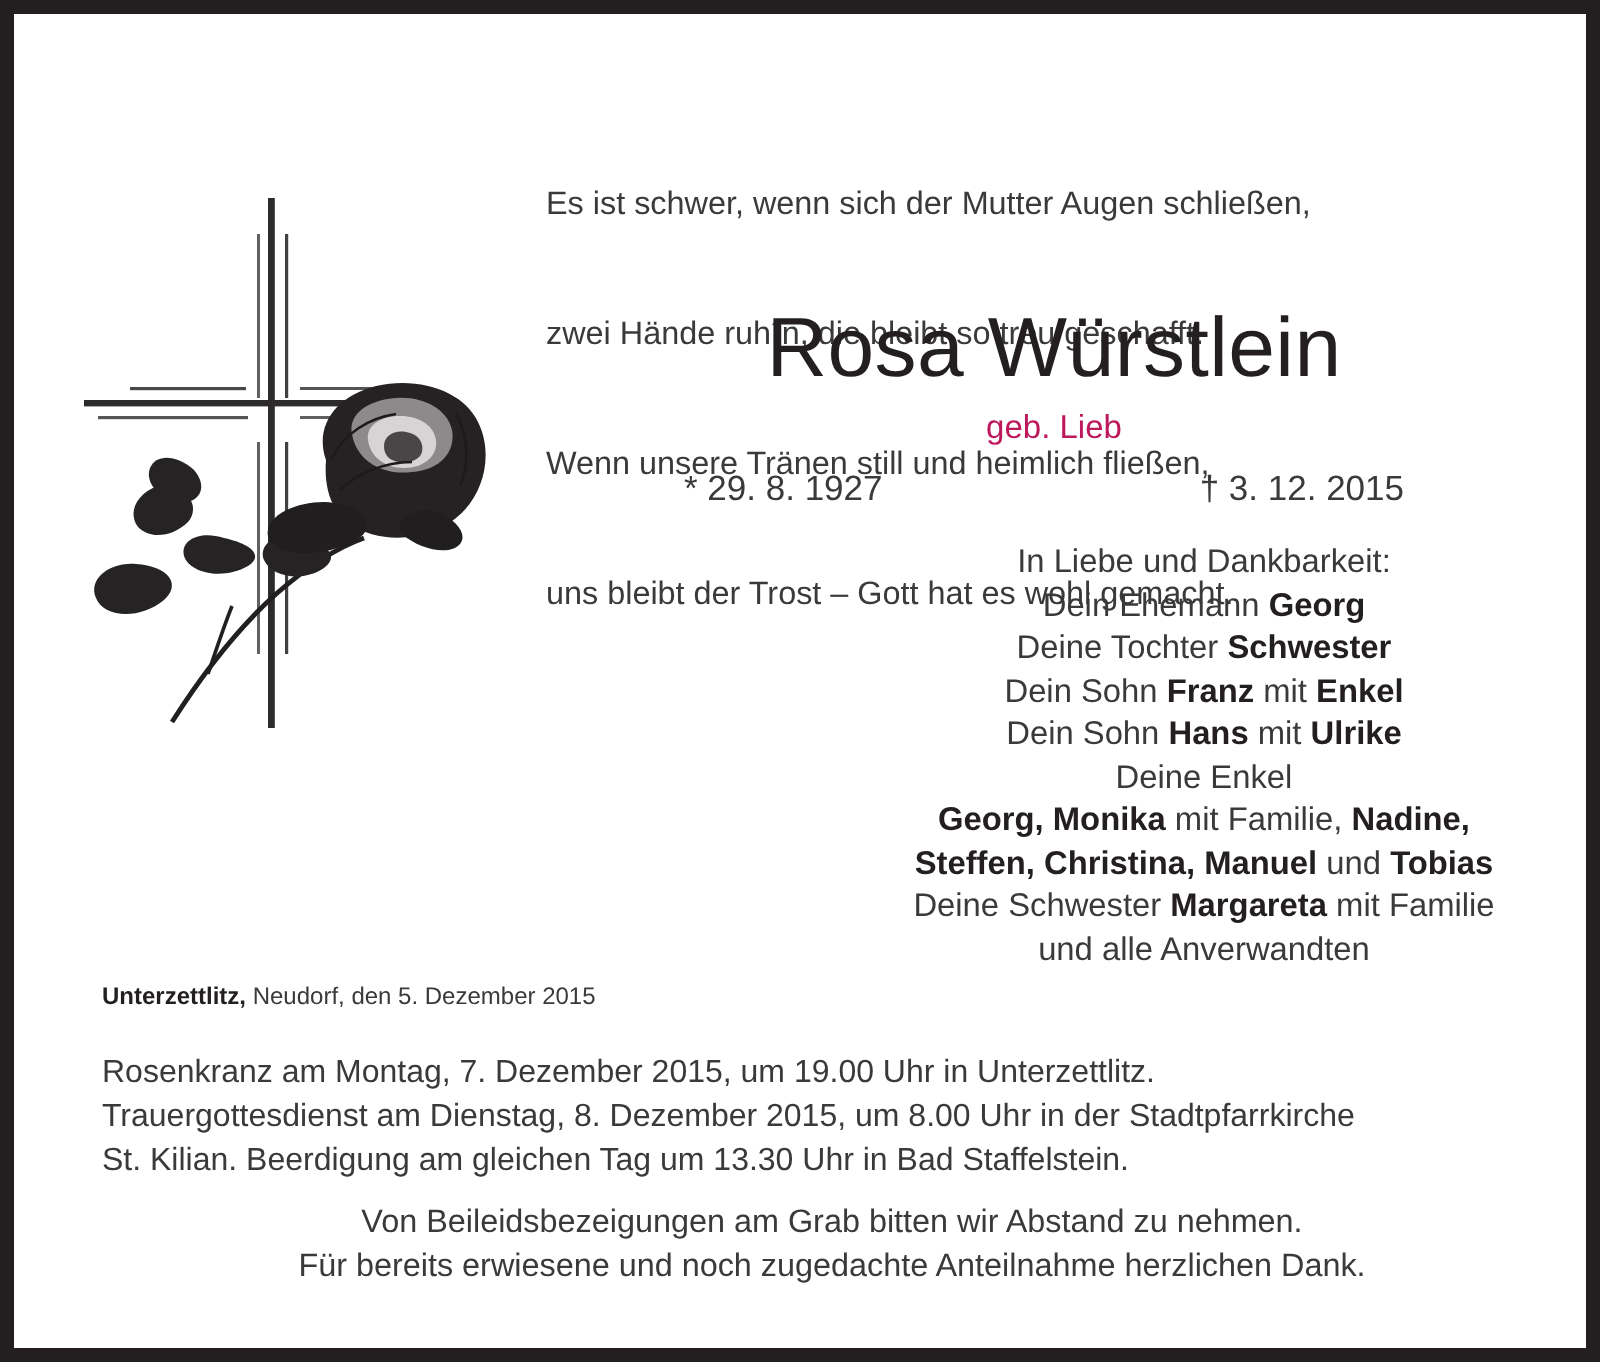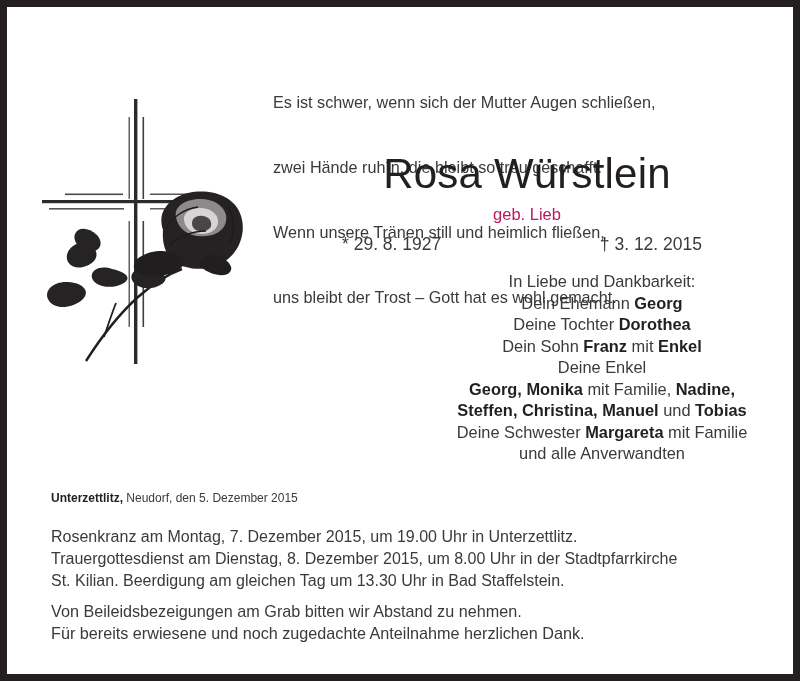--- a/index.html
+++ b/index.html
@@ -143,20 +143,21 @@
 
   
   #closing-block {
     position: absolute;
     left: 44px;
     top: 594px;
     width: 730px;
     font-size: 16.2px;
     line-height: 21.8px;
     color: #3a3a3c;
+    text-align: center;
   }
   #closing-block .cline { display: block; white-space: pre; }
 </style>
 </head>
 <body>
 
 <div id="notice">
   <div class="inner">
 
     <div id="illustration">
@@ -230,22 +231,23 @@
     </div>
 
     <div id="dates-row">
       <span id="date-birth">* 29. 8. 1927</span>
       <span id="date-death">† 3. 12. 2015</span>
     </div>
 
     <div id="family-block">
       <span class="fline">In Liebe und Dankbarkeit:</span>
       <span class="fline"><span>Dein Ehemann </span><b>Georg</b></span>
-      <span class="fline"><span>Deine Tochter </span><b>Dorothea</b></span>
+      <span class="fline"><span>Deine Tochter </span><b>Schwester</b></span>
       <span class="fline"><span>Dein Sohn </span><b>Franz</b><span> mit </span><b>Enkel</b></span>
+      <span class="fline"><span>Dein Sohn </span><b>Hans</b><span> mit </span><b>Ulrike</b></span>
       <span class="fline"><span>Deine Enkel</span></span>
       <span class="fline"><b>Georg, Monika</b><span> mit Familie, </span><b>Nadine,</b></span>
       <span class="fline"><b>Steffen, Christina, Manuel</b><span> und </span><b>Tobias</b></span>
       <span class="fline"><span>Deine Schwester </span><b>Margareta</b><span> mit Familie</span></span>
       <span class="fline"><span>und alle Anverwandten</span></span>
     </div>
 
     <div id="place-line">
       <b>Unterzettlitz,</b><span> Neudorf, den 5. Dezember 2015</span>
     </div>

